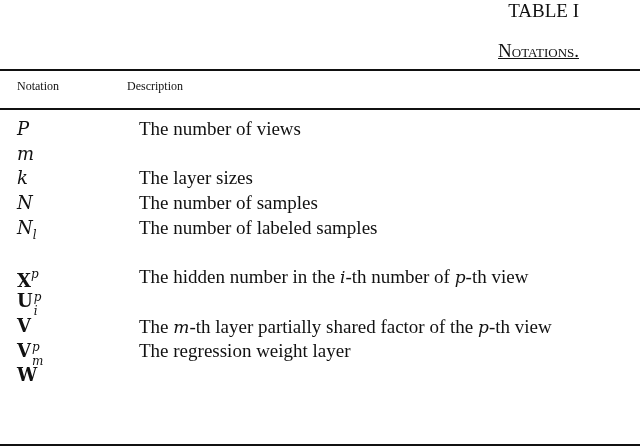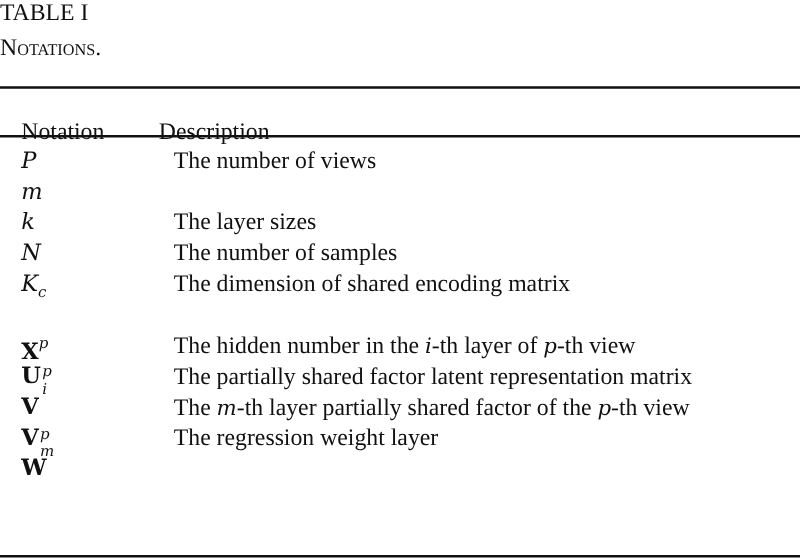--- a/index.html
+++ b/index.html
@@ -1,25 +1,25 @@
 <!DOCTYPE html>
 <html><head>
 <meta charset="utf-8">
 <style>
   html, body { margin:0; padding:0; background:#ffffff; }
   body { width:640px; height:448px; position:relative; overflow:hidden;
          font-family:"Liberation Serif","DejaVu Serif",serif; color:#111; }
-  .caption { position:absolute; left:0; width:579px; text-align:left; font-size:19px; line-height:22px; }
+  .caption { position:absolute; left:0; width:579px; text-align:right; font-size:19px; line-height:22px; }
   .cap1 { top:0px; }
-  .cap2 { top:28px; font-variant:small-caps; }
+  .cap2 { top:40px; font-variant:small-caps;text-decoration:underline; }
   .rule { position:absolute; left:0; width:640px; background:#111; }
   .rule-top { top:69px; height:2px; }
   .rule-mid { top:108px; height:1.5px; }
   .rule-bot { top:444px; height:2px; }
-  .hdr { position:absolute; top:94px; font-size:19px; line-height:24px;text-align:right; }
+  .hdr { position:absolute; top:74px; font-size:12px; line-height:24px;text-align:right; }
   .h1 { left:17px; } .h2 { left:127px; }
   .rows { position:absolute; top:117px; left:0; width:640px; }
   .row { position:relative; height:24.7px; font-size:19px; line-height:24px; }
   .not { position:absolute; left:17px; top:0; font-style:italic; font-family:"DejaVu Serif","Liberation Serif",serif; font-size:18px; }
   .not.bold { font-style:normal; font-weight:bold;margin-top:24px; }
   .not sub, .not sup { font-size:12px; font-style:italic; font-weight:normal; }
   .not sup { position:relative; top:-2px; vertical-align:super; }
   .not sub { vertical-align:sub; }
   .sup-sub { display:inline-block; position:relative; width:14px; height:24px; vertical-align:top; }
   .sup-sub .s1 { position:absolute; top:-4px; left:1px; font-size:12px; font-style:italic; font-weight:normal; }
@@ -48,33 +48,32 @@
   </div>
   <div class="row">
     <span class="not"><span>k</span></span>
     <span class="desc">The layer sizes</span>
   </div>
   <div class="row">
     <span class="not"><span>N</span></span>
     <span class="desc">The number of samples</span>
   </div>
   <div class="row">
-    <span class="not"><span>K</span><sub>c</sub></span>
-    <span class="desc">The dimension of shared encoding matrix</span>
+    <span class="not"><span>N</span><sub>l</sub></span>
+    <span class="desc">The number of labeled samples</span>
   </div>
   <div class="row">
     <span class="not bold"><span>X</span><sup>p</sup></span>
   </div>
   <div class="row">
     <span class="not bold"><span>U</span><span class="sup-sub"><span class="s1">p</span><span class="s2">i</span></span></span>
-    <span class="desc"><span>The hidden number in the </span><i>i</i><span>-th layer of </span><i>p</i><span>-th view</span></span>
+    <span class="desc"><span>The hidden number in the </span><i>i</i><span>-th number of </span><i>p</i><span>-th view</span></span>
   </div>
   <div class="row">
     <span class="not bold"><span>V</span></span>
-    <span class="desc">The partially shared factor latent representation matrix</span>
   </div>
   <div class="row">
     <span class="not bold"><span>V</span><span class="sup-sub"><span class="s1">p</span><span class="s2">m</span></span></span>
     <span class="desc"><span>The </span><i>m</i><span>-th layer partially shared factor of the </span><i>p</i><span>-th view</span></span>
   </div>
   <div class="row">
     <span class="not bold"><span>W</span></span>
     <span class="desc">The regression weight layer</span>
   </div>
 </div>

